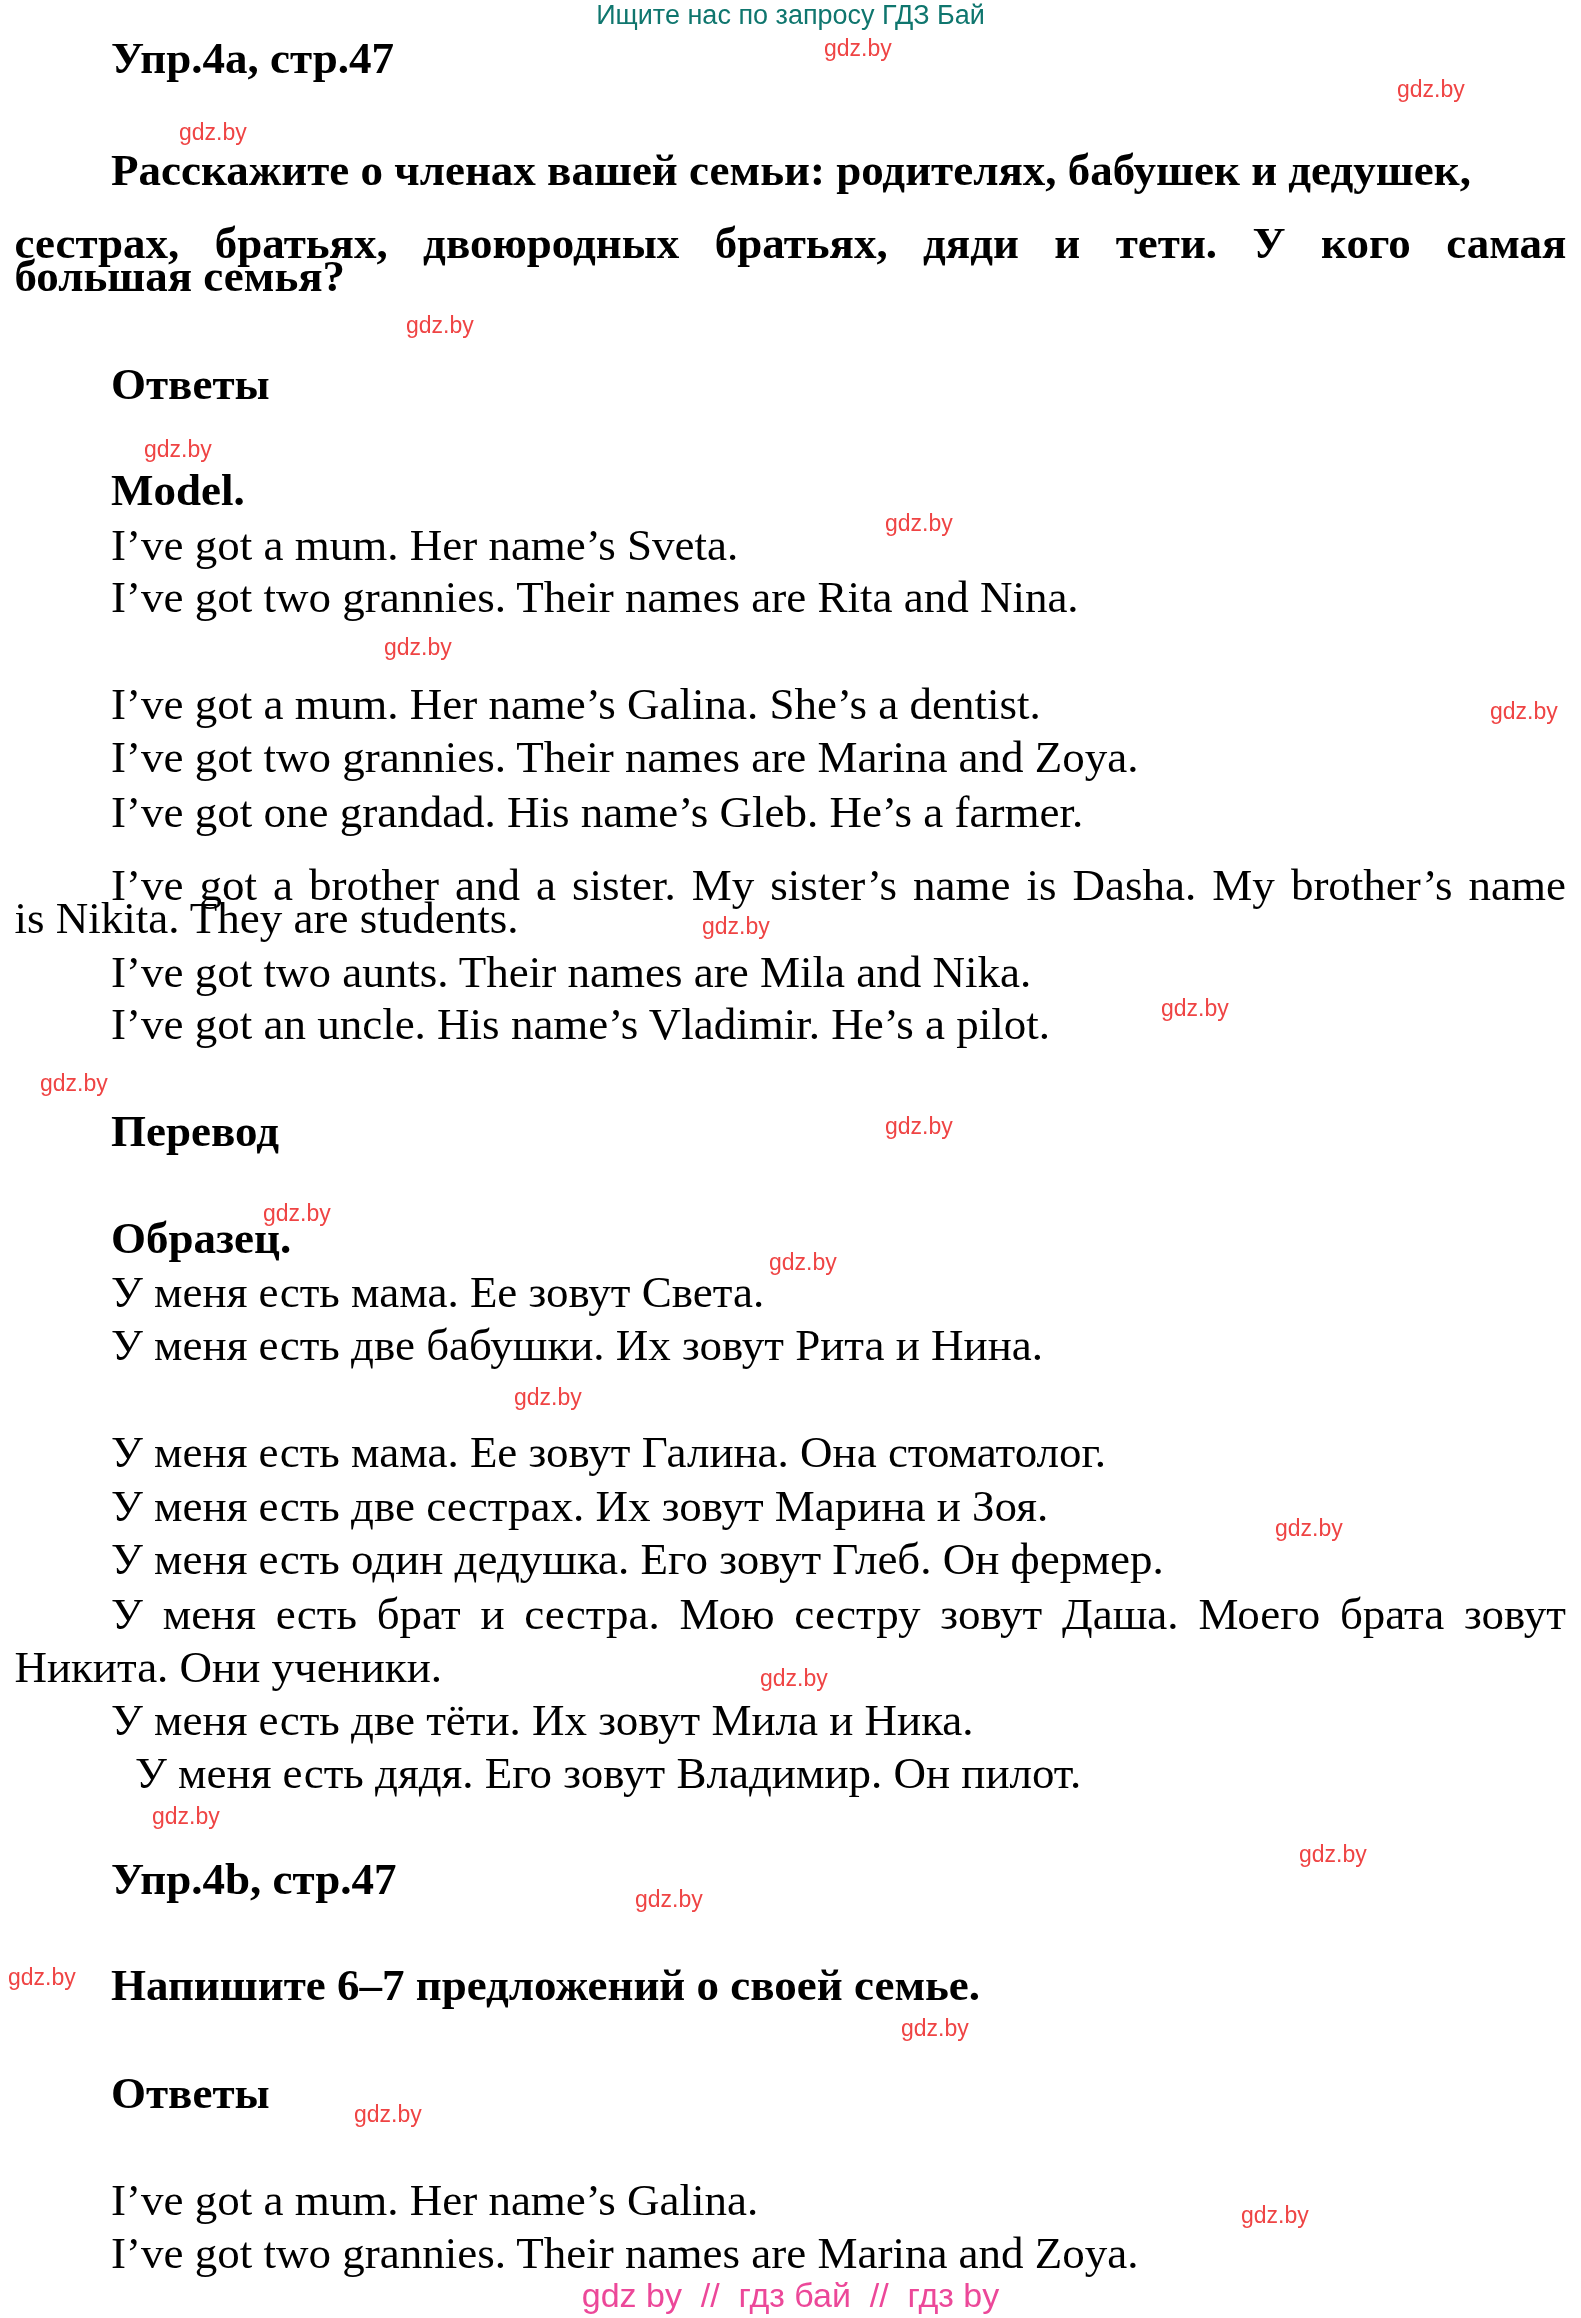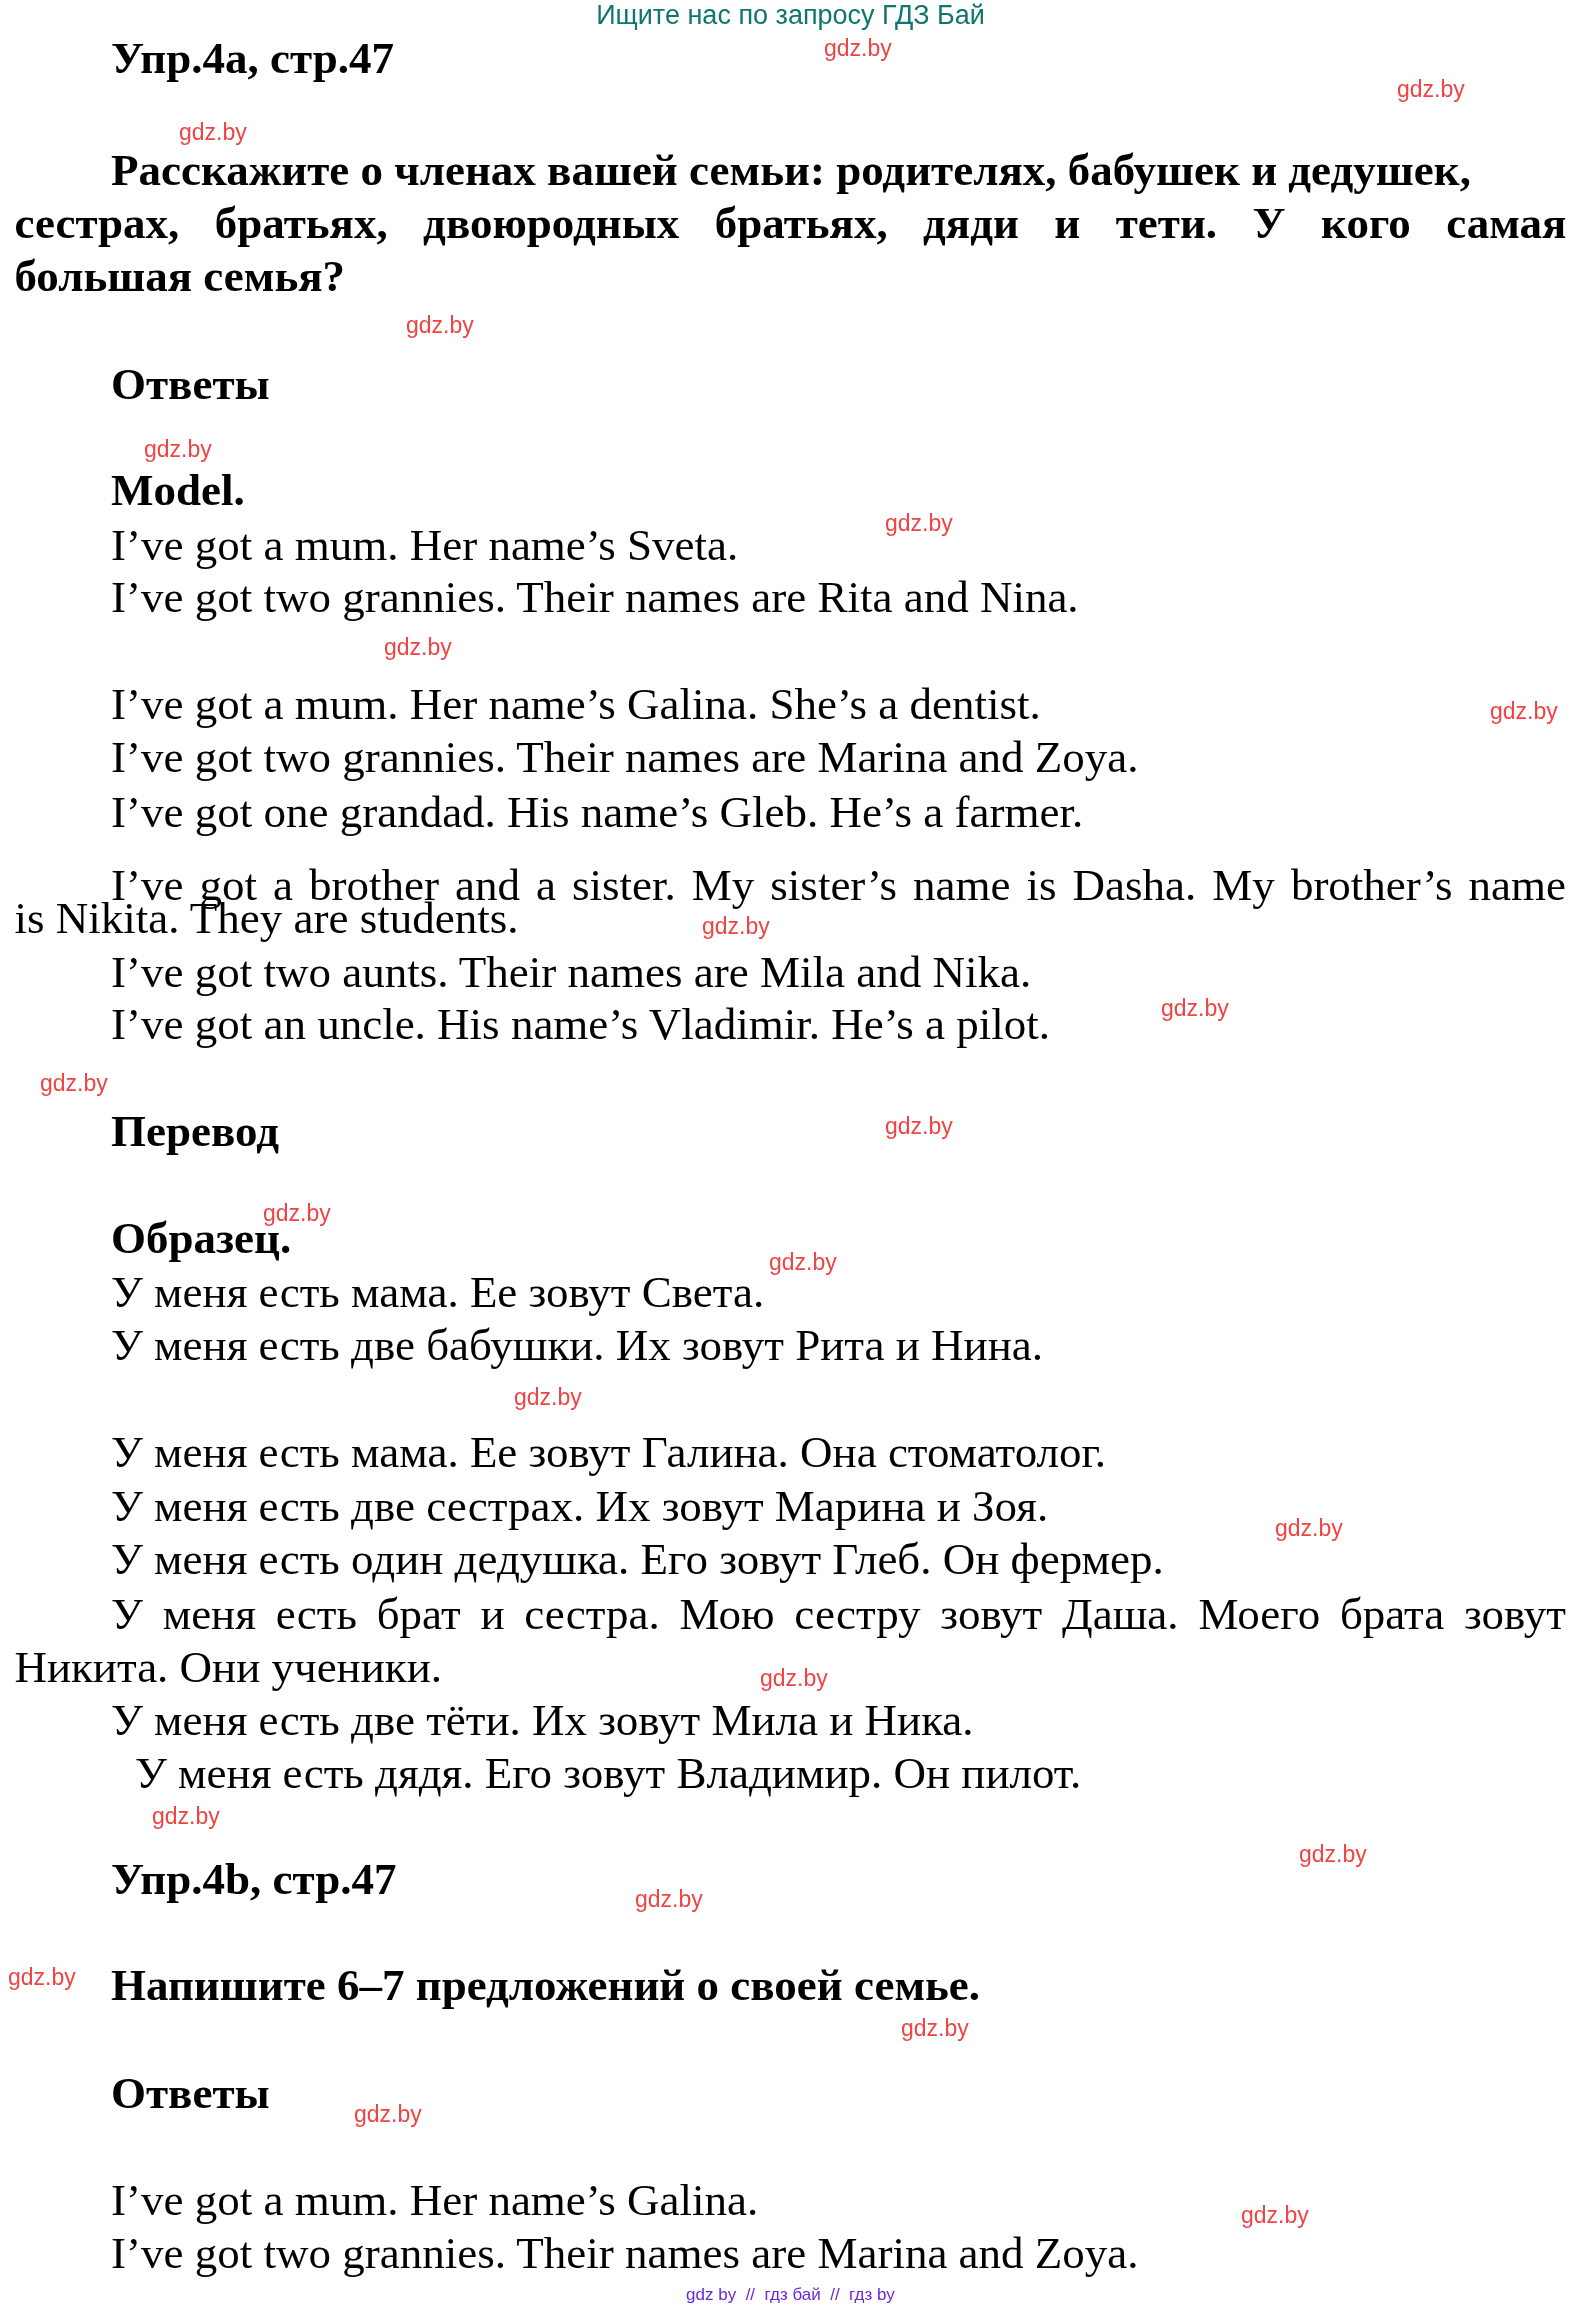--- a/index.html
+++ b/index.html
@@ -13,20 +13,21 @@
     white-space: nowrap;
     margin: 0;
   }
   .bold { font-weight: bold; }
   .justify {
     white-space: normal;
     text-align: justify;
     text-align-last: justify;
     left: 14.4px;
     width: 1552px;
+    margin-top: 20px;
   }
   .wm {
     position: absolute;
     font-family: "Liberation Sans", "DejaVu Sans", sans-serif;
     font-size: 23px;
     line-height: 23px;
     color: #ef4444;
     white-space: nowrap;
   }
   .promo {
@@ -41,23 +42,23 @@
     color: #0f766e;
     white-space: nowrap;
   }
   .footer {
     position: absolute;
     top: 2279px;
     left: 0;
     width: 1581px;
     text-align: center;
     font-family: "Liberation Sans", "DejaVu Sans", sans-serif;
-    font-size: 17px;
+    font-size: 34px;
     line-height: 32px;
-    color: #6d28d9;
+    color: #ec4899;
     white-space: pre;
   }
 </style>
 </head>
 <body>
 
 <div class="promo">Ищите нас по запросу ГДЗ Бай</div>
 
 <div class="line bold" style="left:111px; top:36px;">Упр.4a, стр.47</div>
 

